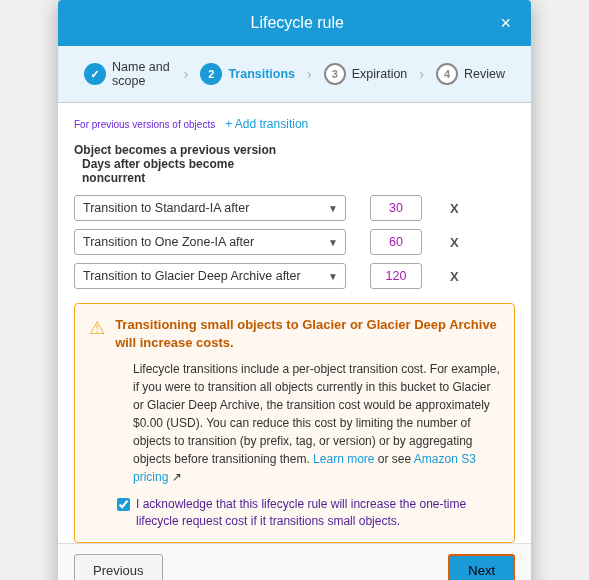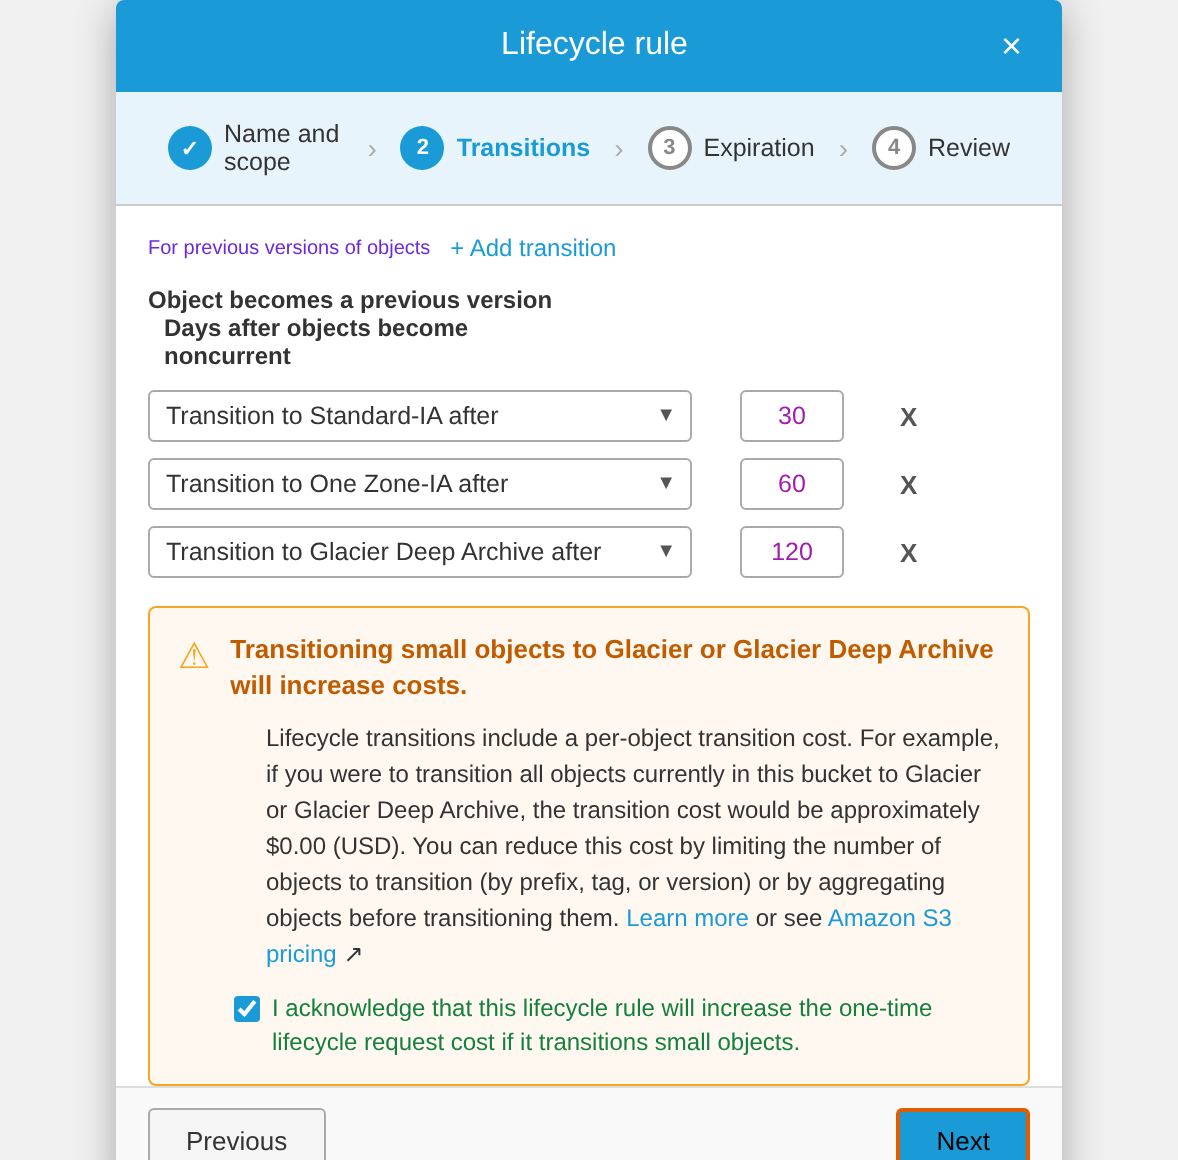--- a/index.html
+++ b/index.html
@@ -232,21 +232,21 @@
       margin-top: 10px;
       margin-left: 28px;
     }
     .acknowledge-checkbox {
       margin-top: 2px;
       cursor: pointer;
       accent-color: #1a9bd7;
     }
     .acknowledge-label {
       font-size: 12px;
-      color: #15803d;
+      color: #4c1d95;
       line-height: 1.4;
     }
     .modal-footer {
       padding: 10px 16px;
       display: flex;
       justify-content: space-between;
       gap: 8px;
       border-top: 1px solid #ddd;
       background: #f9f9f9;
     }

